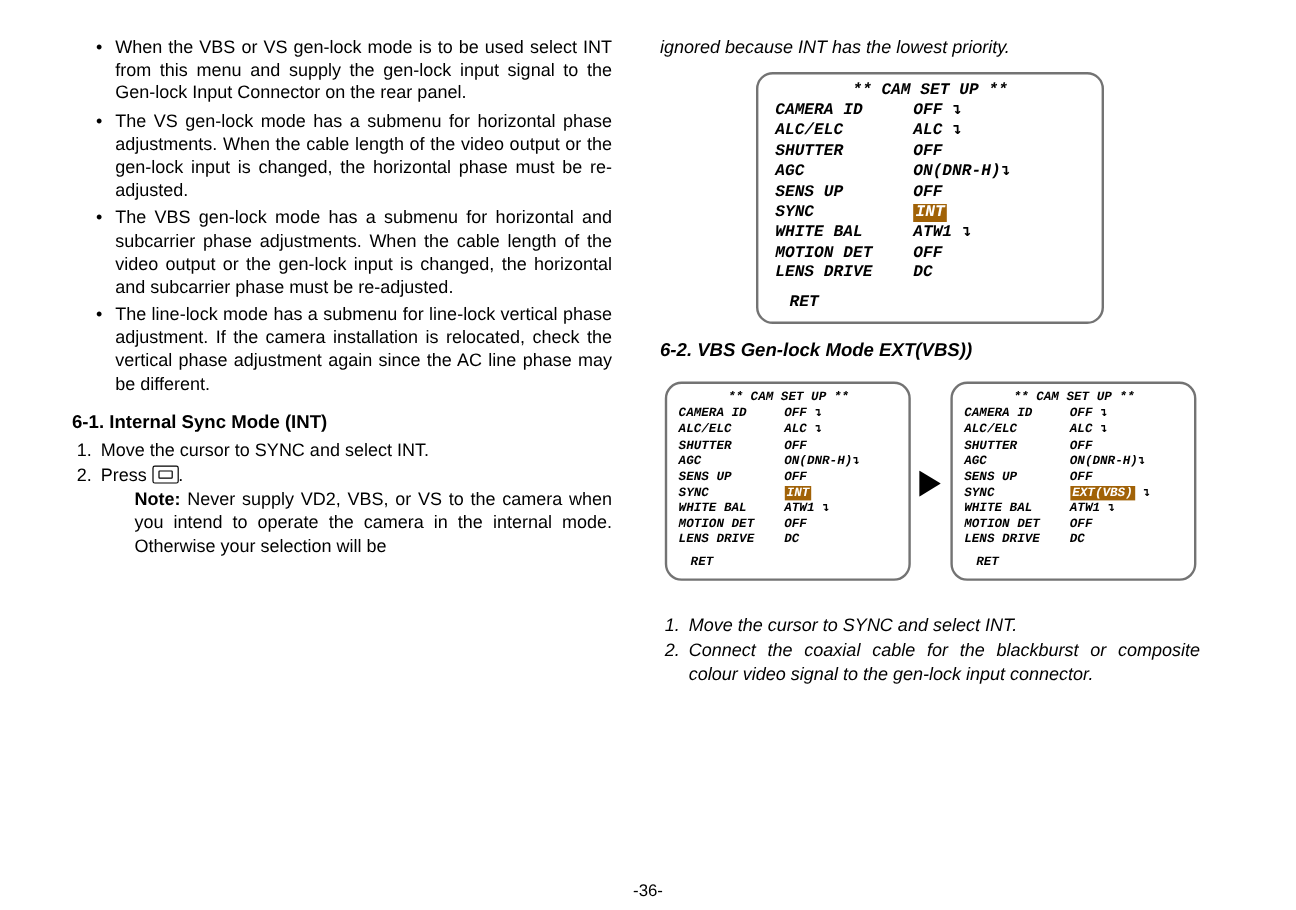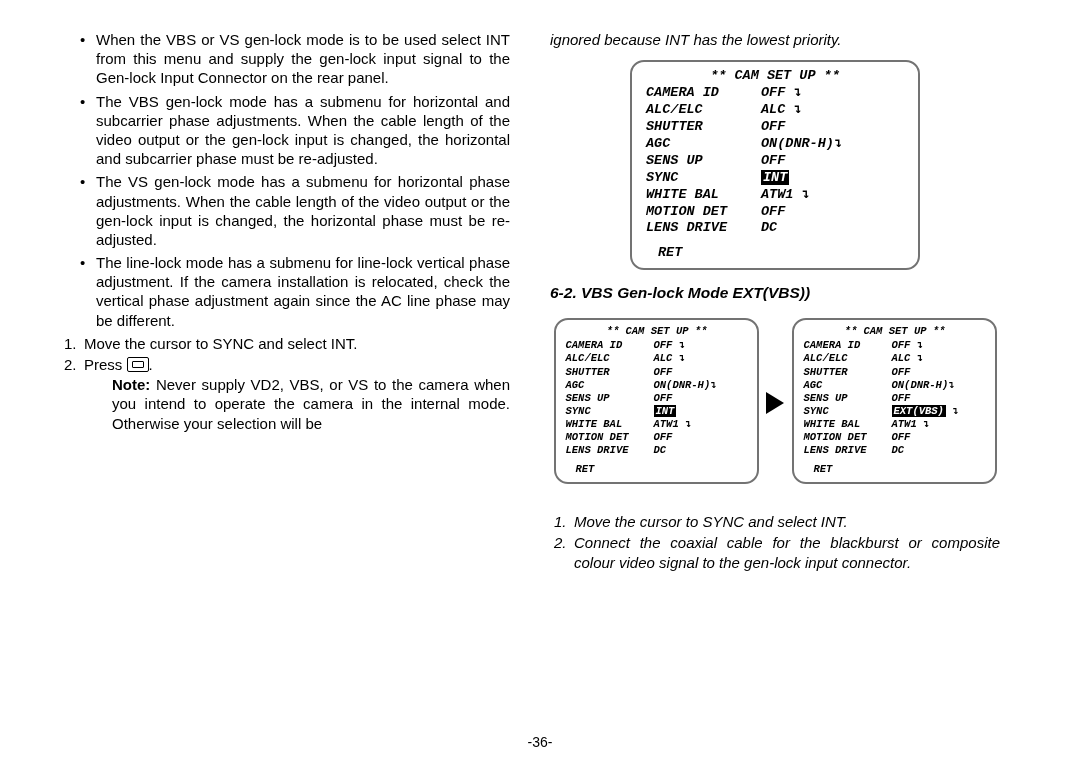--- a/index.html
+++ b/index.html
@@ -80,21 +80,21 @@
       padding: 6px 14px 6px 14px;
       margin: 10px auto 14px auto;
     }
     .menu-large { width: 290px; font-size: 13.5px; line-height:1.25; }
     .menu-small { width: 205px; font-size: 10.5px; line-height:1.25; padding:5px 8px 5px 10px;}
     .menu-title { text-align: center; margin-bottom: 1px; }
     .menu table { border-collapse: collapse; }
     .menu td { white-space: nowrap; padding: 0; font-family: "Courier New", monospace; font-weight:bold;}
     .menu td:first-child { width: 115px; }
     .menu-small td:first-child { width: 88px; }
-    .sel { background: #000000; color: #fff; padding: 0 2px; }
+    .sel { background: #a16207; color: #fff; padding: 0 2px; }
     .ret { margin-top: 8px; margin-left: 12px; }
     .menu-small .ret { margin-top:6px; margin-left:10px; }
     .menu-row { display: flex; align-items: center; gap: 4px; margin: 6px 0 14px 0; }
     .arrow { flex: 0 0 18px; }
     .arrow svg { width:18px; height:22px; display:block; }
     .page-num {
       position: absolute;
       bottom: 8px;
       left: 0; right: 0;
       text-align: center;
@@ -104,25 +104,26 @@
     .top-line-right { line-height:1.3; margin-bottom:10px;}
     .sub-arrow { font-family: "Courier New", monospace; }
     .right-num-list2 { margin-top:6px; }
   </style>
 </head>
 <body>
 
 <div class="col col-left">
   <ul class="bullet-list">
     <li>When the VBS or VS gen-lock mode is to be used select INT from this menu and supply the gen-lock input signal to the Gen-lock Input Connector on the rear panel.</li>
+    <li>The VS gen-lock mode has a submenu for horizontal phase adjustments. When the cable length of the video output or the gen-lock input is changed, the horizontal phase must be re-adjusted.</li>
     <li>The VBS gen-lock mode has a submenu for horizontal and subcarrier phase adjustments. When the cable length of the video output or the gen-lock input is changed, the horizontal and subcarrier phase must be re-adjusted.</li>
-    <li>The VS gen-lock mode has a submenu for horizontal phase adjustments. When the cable length of the video output or the gen-lock input is changed, the horizontal phase must be re-adjusted.</li>
     <li>The line-lock mode has a submenu for line-lock vertical phase adjustment. If the camera installation is relocated, check the vertical phase adjustment again since the AC line phase may be different.</li>
   </ul>
 
+  <div class="section-heading">6-1. Internal Sync Mode (INT)</div>
   <ol class="num-list">
     <li>Move the cursor to SYNC and select INT.</li>
     <li>
       <span>Press </span><span class="icon-box"></span><span>.</span>
       <div class="note-block">
         <span class="lbl">Note:</span><span> Never supply VD2, VBS, or VS to the camera when you intend to operate the camera in the internal mode. Otherwise your selection will be</span>
       </div>
     </li>
   </ol>
 </div>

